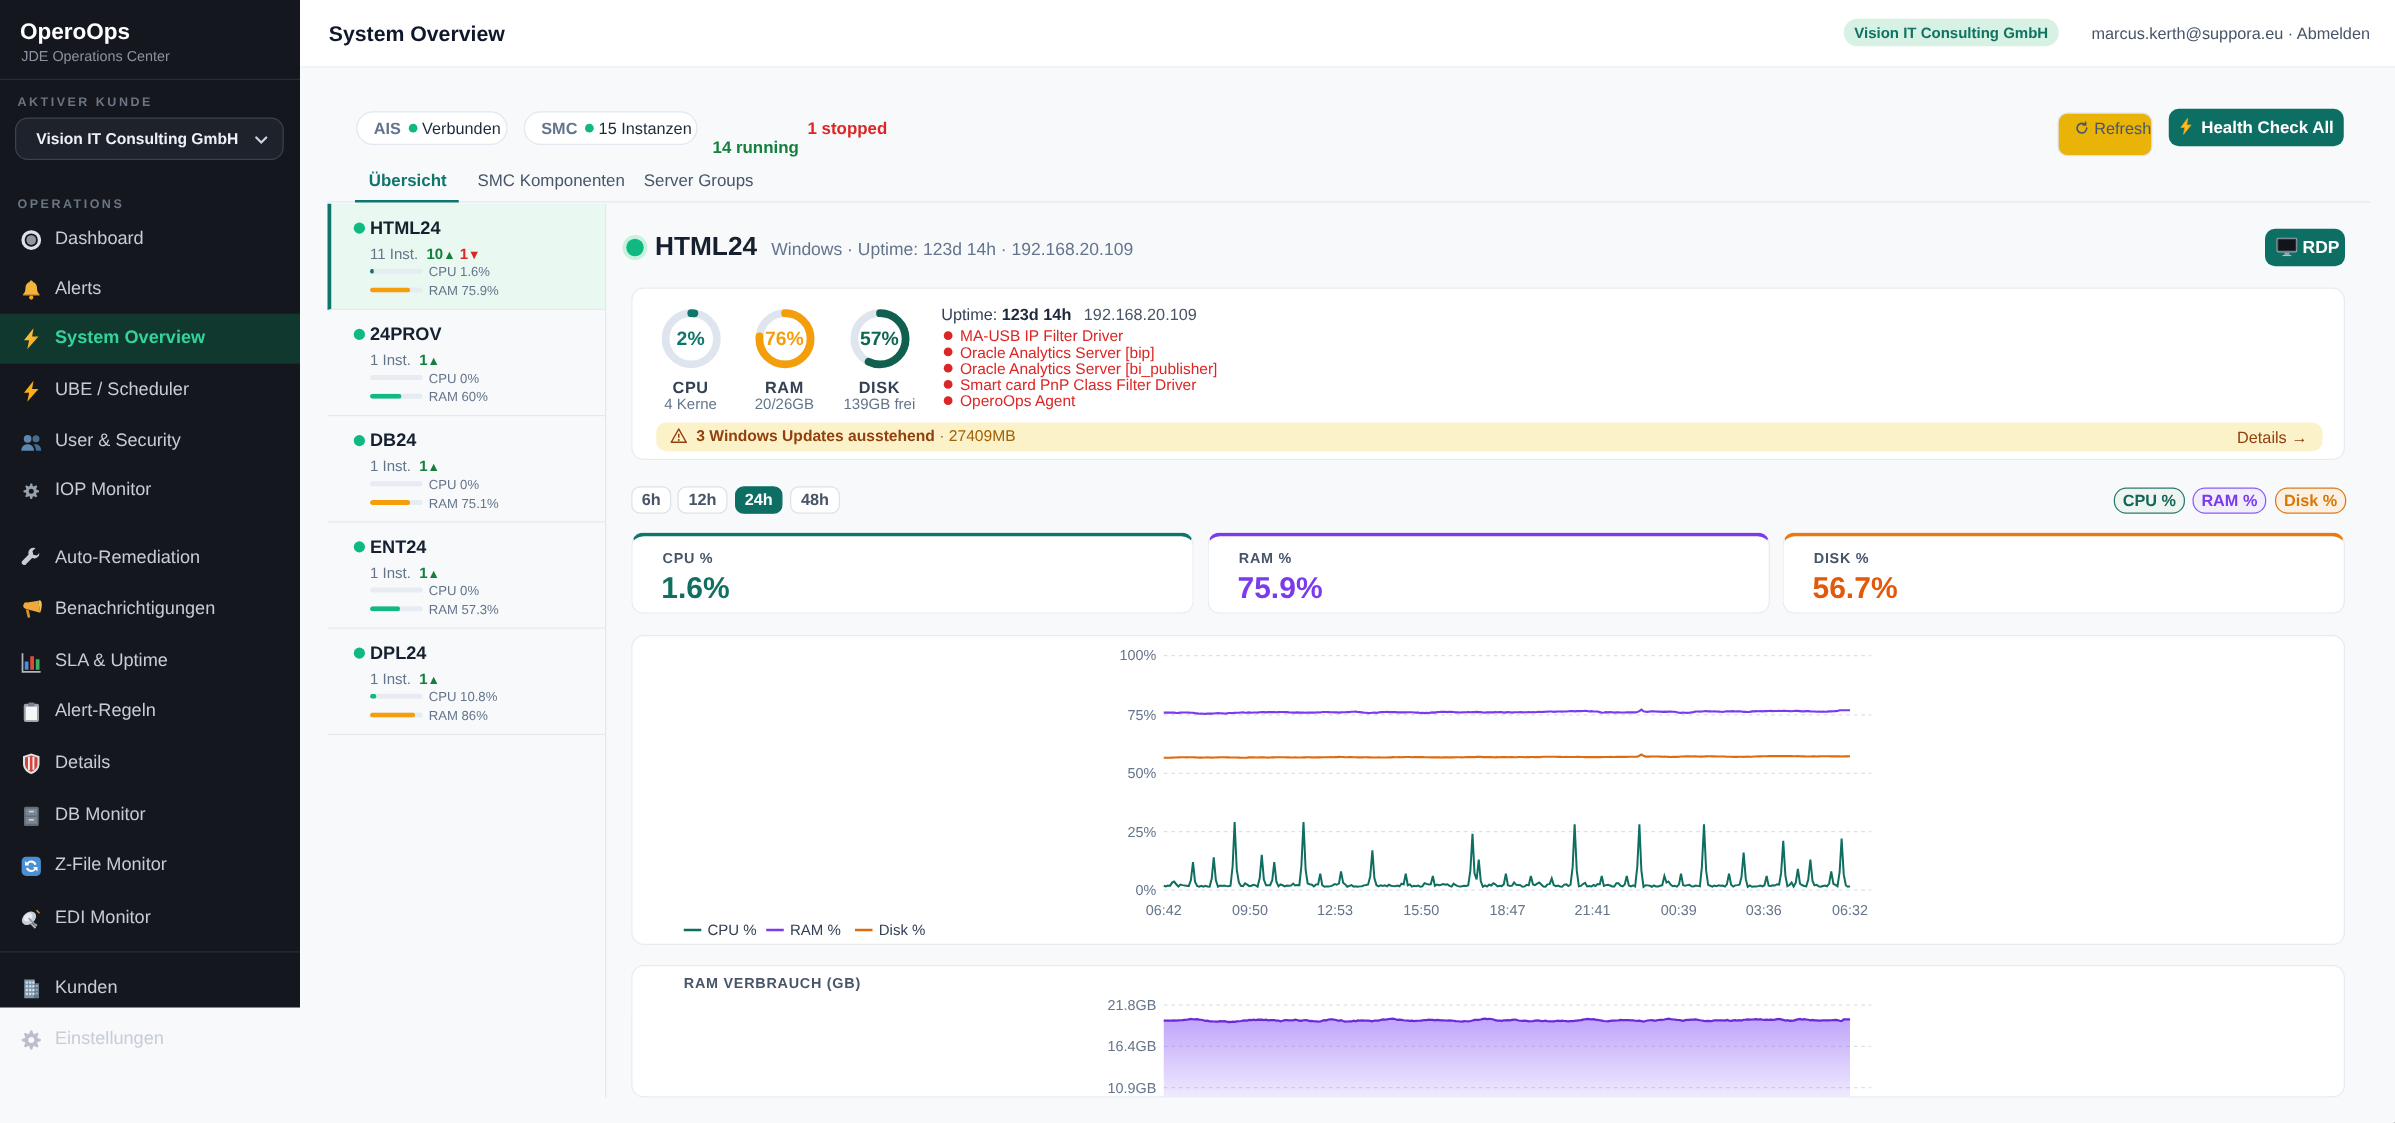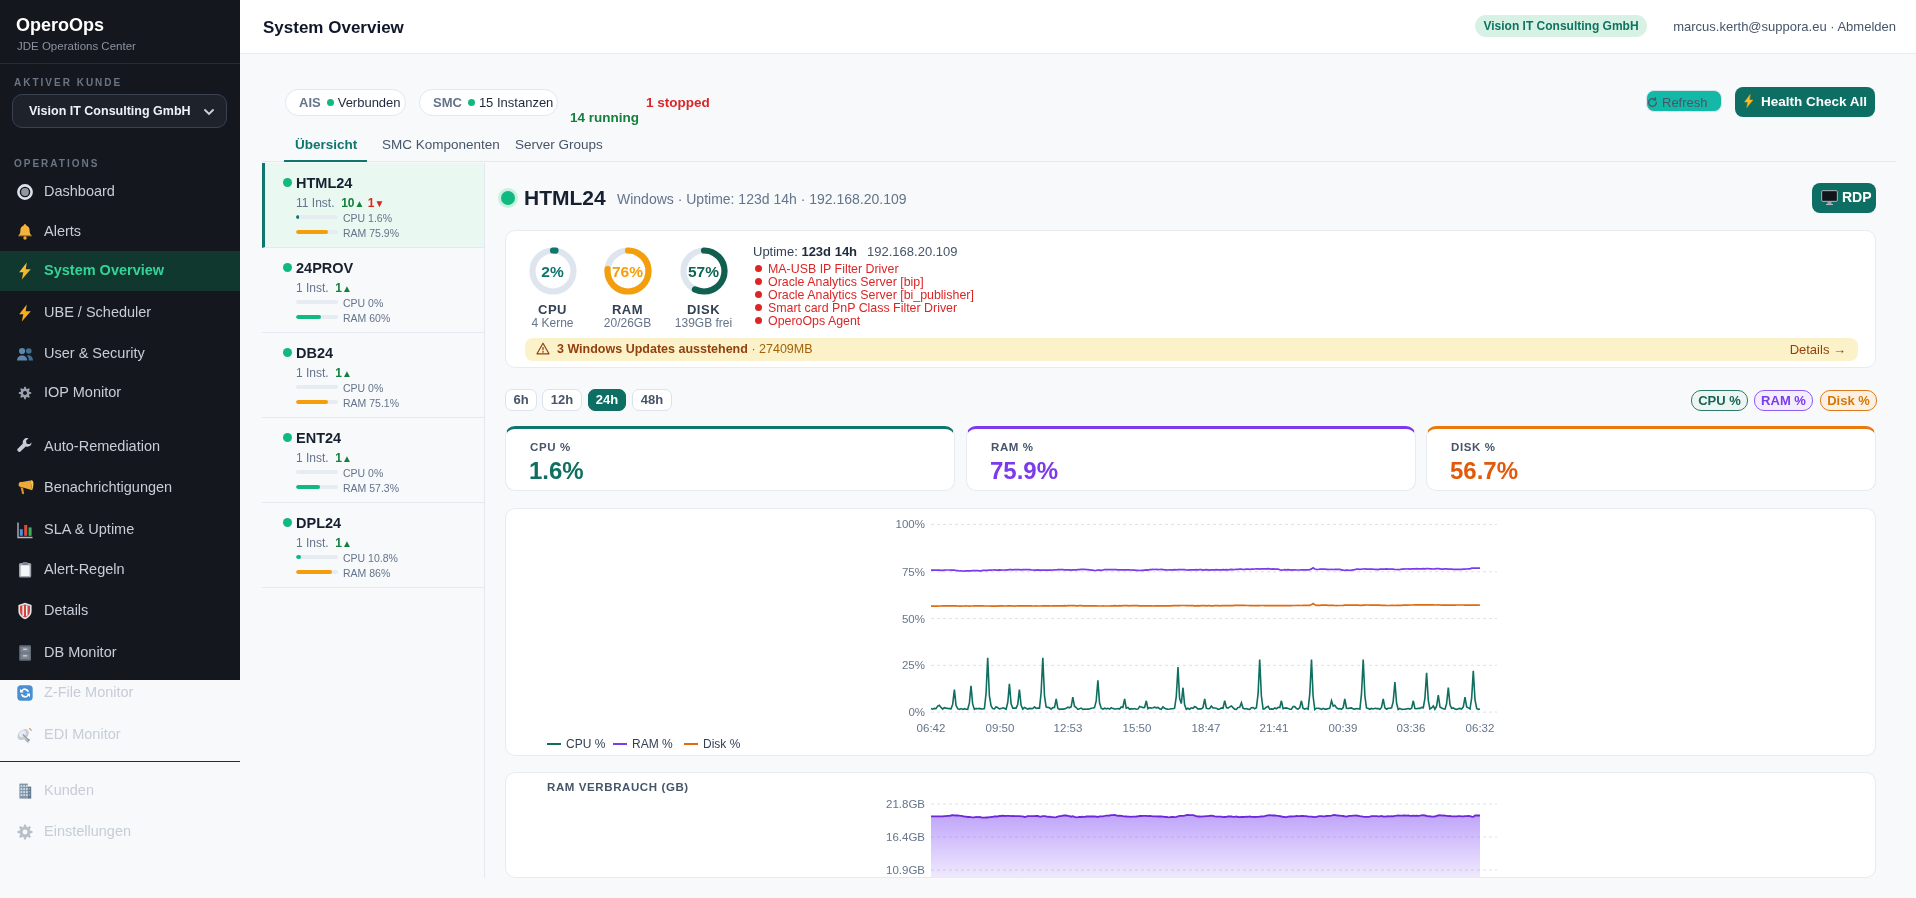--- a/index.html
+++ b/index.html
@@ -1,19 +1,19 @@
 <!DOCTYPE html>
 <html><head>
 <meta charset="utf-8">
 <style>
 *{margin:0;padding:0;box-sizing:border-box;}
 html,body{width:1916px;height:898px;overflow:hidden;}
 body{font-family:"Liberation Sans",sans-serif;background:#f7f9fb;position:relative;}
 
-#sidebar{position:absolute;left:0;top:0;width:240px;height:680px;background:#14171d;}
+#sidebar{position:absolute;left:0;top:0;width:240px;height:806px;background:#14171d;}
 #sb-title{position:absolute;left:16px;top:15px;font-size:18px;font-weight:700;color:#fff;}
 #sb-sub{position:absolute;left:17px;top:40px;font-size:11.5px;color:#8b93a0;}
 #sb-div1{position:absolute;left:0;top:63px;width:240px;border-top:1px solid #272d36;}
 .sb-label{position:absolute;left:14px;font-size:10px;font-weight:700;letter-spacing:2px;color:#6b7583;}
 #sb-select{position:absolute;left:12px;top:94px;width:215px;height:34px;background:#1d222b;border:1px solid #3a4250;border-radius:10px;color:#eef2f6;font-size:14.5px;font-weight:600;line-height:32px;padding-left:16px;font-size:12.5px;}
 #sb-select svg{position:absolute;right:11px;top:11px;}
 .nav{position:absolute;left:0;width:240px;height:40px;}
 .nav .ic{position:absolute;left:16px;top:11px;width:18px;height:18px;}
 .nav .lb{position:absolute;left:44px;top:11px;font-size:14.5px;color:#c6cdd7;}
 .nav.active{background:#11382e;}
@@ -23,21 +23,21 @@
 #header{position:absolute;left:240px;top:0;width:1676px;height:54px;background:#fff;border-bottom:1px solid #e9edf2;}
 #h-title{position:absolute;left:23px;top:18px;font-size:17px;font-weight:700;color:#0f172a;}
 #h-pill{position:absolute;left:1235px;top:15px;width:172px;height:22px;background:#d7f1e4;border-radius:11px;color:#0e7360;font-size:12px;font-weight:700;line-height:22px;text-align:center;}
 #h-mail{position:absolute;right:20px;top:19px;font-size:13px;color:#475569;}
 
 .pillb{position:absolute;top:89px;height:27px;background:#fff;border:1px solid #e2e8f0;border-radius:14px;font-size:13px;line-height:25px;color:#1e293b;font-weight:500;}
 .pillb .k{color:#64748b;font-weight:700;}
 .dotg{display:inline-block;width:7px;height:7px;border-radius:4px;background:#10b981;vertical-align:1px;margin:0 4px 0 6px;}
 #st-run{position:absolute;left:570px;top:95px;font-size:13.5px;font-weight:700;color:#15803d;margin-top:15px;}
 #st-stop{position:absolute;left:646px;top:95px;font-size:13.5px;font-weight:700;color:#dc2626;}
-#btn-refresh{position:absolute;left:1646px;top:90px;width:76px;height:22px;background:#14b8a6;border:1px solid #dde3ea;border-radius:8px;font-size:13px;color:#475569;line-height:24px;text-align:left;}
+#btn-refresh{position:absolute;left:1646px;top:90px;width:76px;height:35px;background:#eab308;border:1px solid #dde3ea;border-radius:8px;font-size:13px;color:#475569;line-height:24px;text-align:right;}
 #btn-health{position:absolute;left:1735px;top:87px;width:140px;height:30px;background:#0d6e63;border-radius:8px;color:#fff;font-size:13.5px;font-weight:700;line-height:30px;text-align:center;}
 
 #tabrow{position:absolute;left:262px;top:130px;width:1634px;height:32px;border-bottom:1px solid #e5e9ef;}
 .tab{position:absolute;top:7px;font-size:13.5px;color:#475569;}
 #tab1{left:33px;color:#0f766e;font-weight:700;}
 #tab1u{position:absolute;left:22px;top:30px;width:83px;height:2px;background:#0f766e;}
 
 #list{position:absolute;left:262px;top:163px;width:222px;}
 #listborder{position:absolute;left:484px;top:163px;width:1px;height:715px;background:#e5e9ef;}
 .item{position:relative;width:222px;height:85px;border-bottom:1px solid #e5e9ef;}

